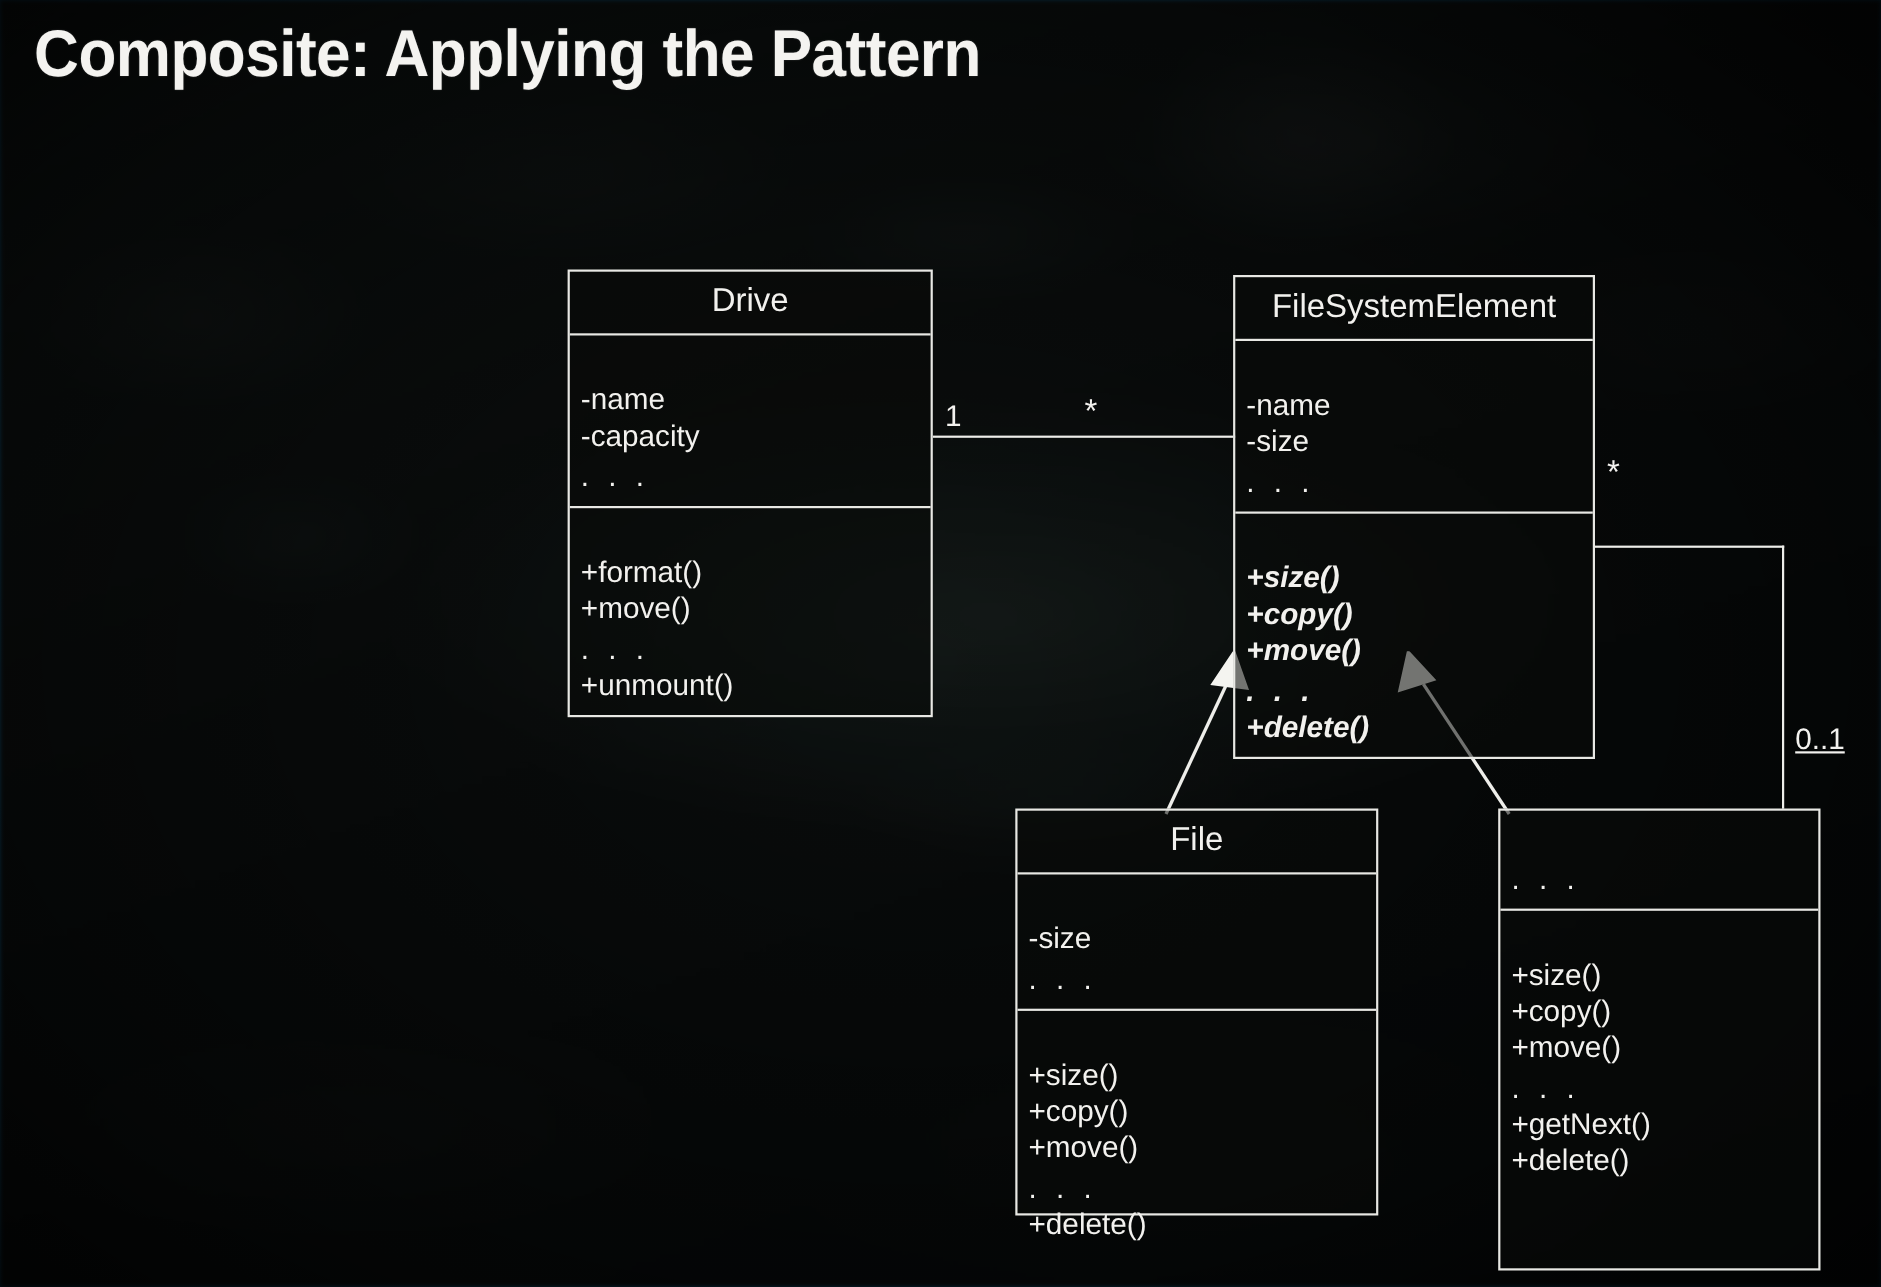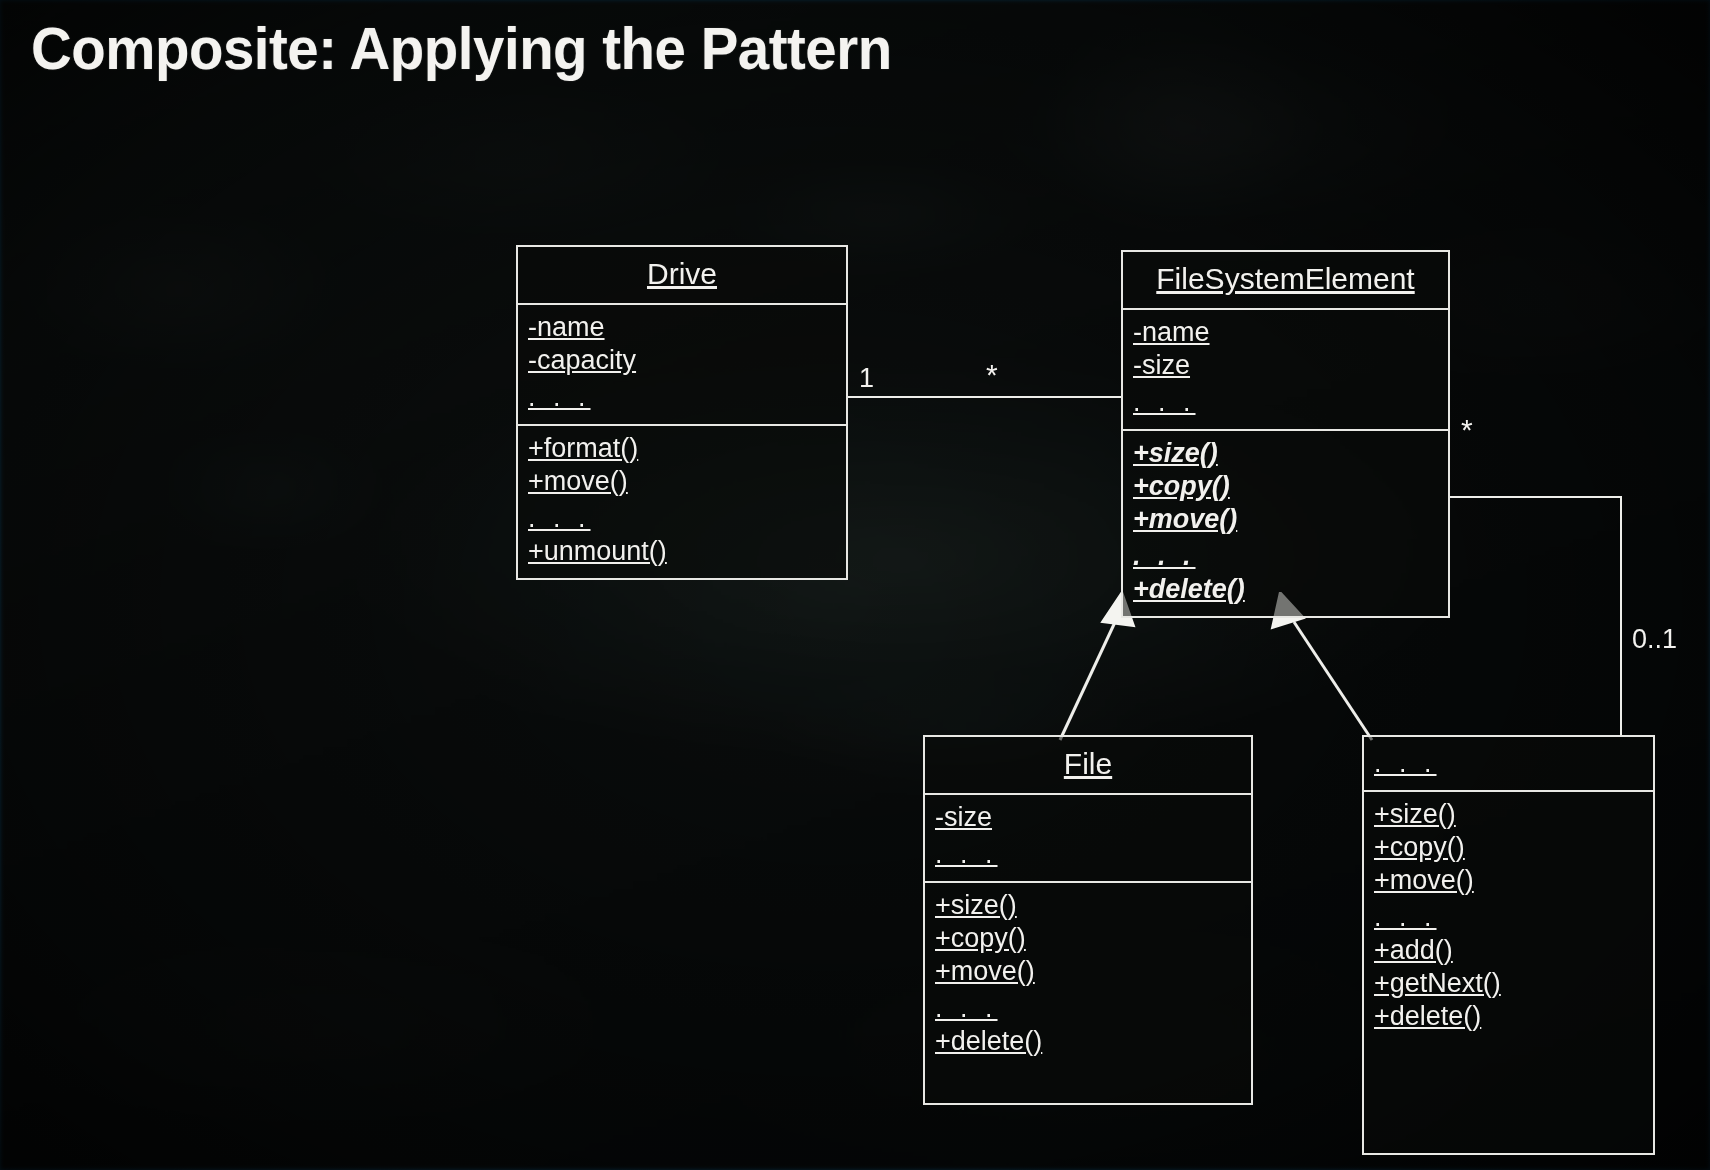--- a/index.html
+++ b/index.html
@@ -64,34 +64,34 @@
     text-shadow: 0 0 2px rgba(255,255,255,0.18);
   }
 
   
   .uml-class {
     position: absolute;
     border: 2px solid #e8e8e4;
     background: rgba(10,11,10,0.55);
     color: #f2f1ee;
     z-index: 6;
-    text-decoration: underline;
   }
   .uml-name {
     text-align: center;
     font-size: 30px;
     line-height: 34px;
     padding: 10px 6px 12px 6px;
     border-bottom: 2px solid #e8e8e4;
     white-space: nowrap;
   }
   .uml-compartment {
     padding: 6px 6px 10px 10px;
     font-size: 27px;
     line-height: 33px;
+    margin-top: 36px;
   }
   .uml-compartment.attrs { border-bottom: 2px solid #e8e8e4; }
   .uml-compartment .row { white-space: nowrap; }
   .uml-compartment .row.ellipsis {
     letter-spacing: 5px;
     font-size: 27px;
     padding-top: 4px;
   }
   .abstract-ops .row { font-style: italic; font-weight: bold; }
 
@@ -118,21 +118,21 @@
     position: absolute;
     color: #f3f2ef;
     font-size: 27px;
     line-height: 30px;
     z-index: 7;
     white-space: nowrap;
   }
   #mult-drive-1   { left: 859px;  top: 363px; }
   #mult-fse-star  { left: 986px;  top: 360px; font-size: 30px; }
   #mult-self-star { left: 1461px; top: 415px; font-size: 30px; }
-  #mult-self-01   { left: 1632px; top: 624px; }
+  #mult-self-01   { left: 1632px; top: 657px; text-decoration: underline; }
 
   
   .gen { position: absolute; z-index: 5; }
   #gen-file   { left: 1030px; top: 592px; width: 160px; height: 150px; }
   #gen-folder { left: 1240px; top: 592px; width: 170px; height: 150px; }
 </style>
 </head>
 <body>
 
 <div id="slide">
@@ -190,21 +190,20 @@
 
   <div class="uml-class" id="class-folder">
     <div class="uml-compartment attrs">
       <div class="row ellipsis">. . .</div>
     </div>
     <div class="uml-compartment ops">
       <div class="row">+size()</div>
       <div class="row">+copy()</div>
       <div class="row">+move()</div>
       <div class="row ellipsis">. . .</div>
-      <div class="row">+add()</div>
       <div class="row">+getNext()</div>
       <div class="row">+delete()</div>
     </div>
   </div>
 
   <div class="line h" id="assoc-drive-fse"></div>
   <div class="line h" id="assoc-self-h1"></div>
   <div class="line v" id="assoc-self-v"></div>
 
   <div class="mult" id="mult-drive-1">1</div>

